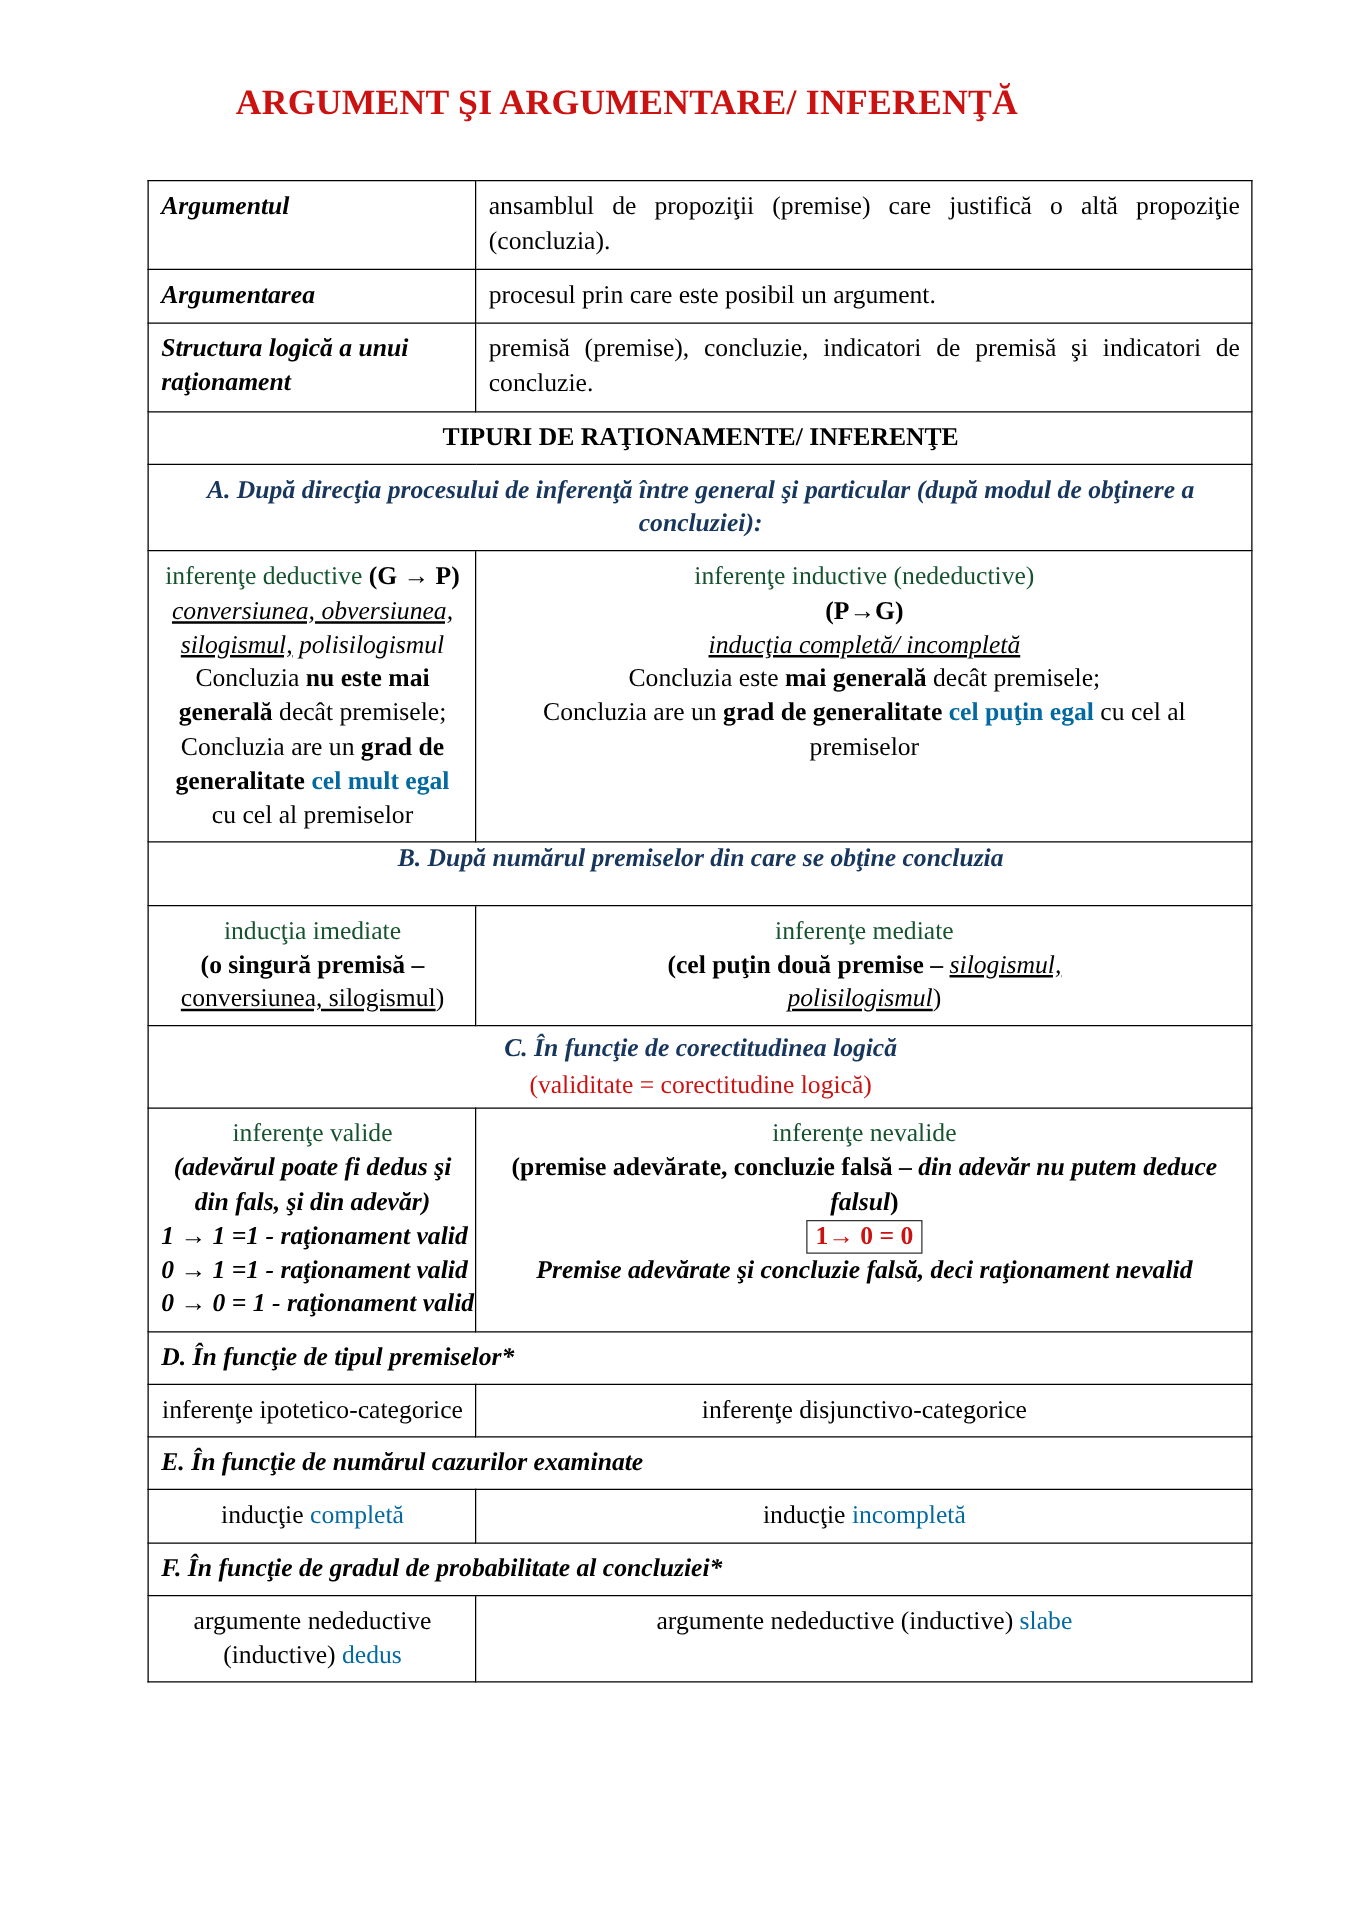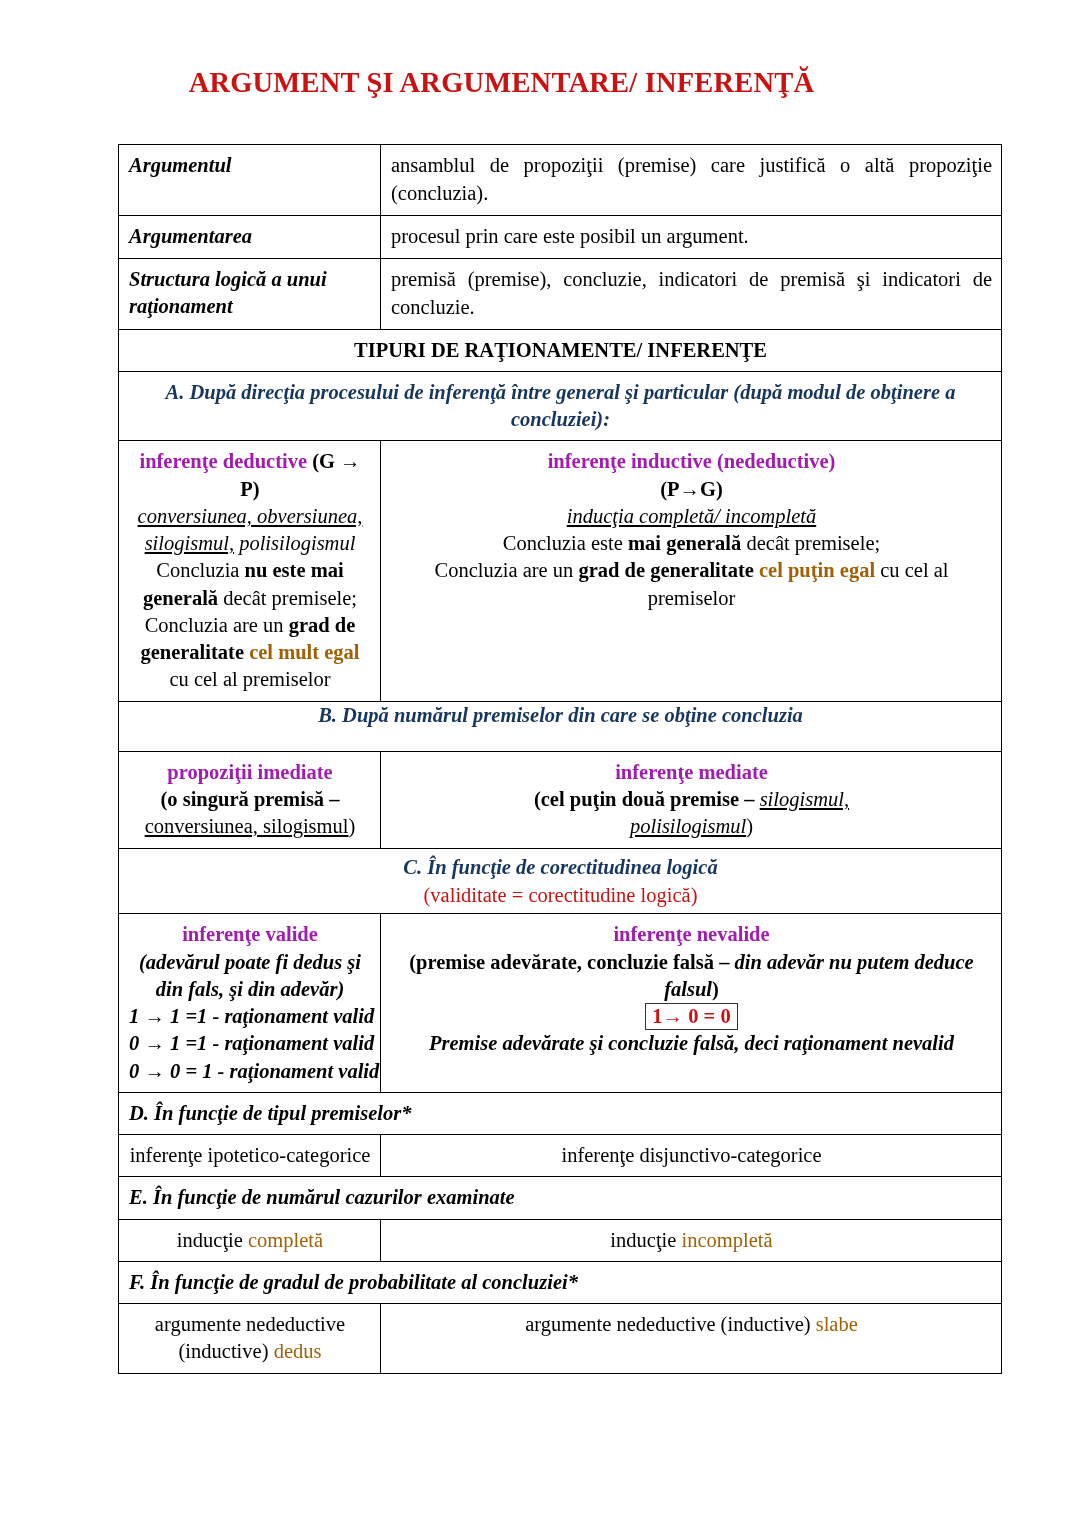--- a/index.html
+++ b/index.html
@@ -107,28 +107,28 @@
   }
 
   
   .cell-center {
     text-align: center;
     font-size: 20.5px;
     line-height: 1.34;
     padding: 5px 8px 8px 8px;
   }
   .hdr-red {
-    color: #a21caf;
-    font-weight: bold;
+    color: #14532d;
+    font-weight: normal;
   }
   .blk-bold { font-weight: bold; }
   .ital { font-style: italic; }
   .ital-u { font-style: italic; text-decoration: underline; }
   .u { text-decoration: underline; }
-  .red { color: #a16207; }
+  .red { color: #0369a1; }
   .bi { font-weight: bold; font-style: italic; }
 
   .boxed {
     display: inline-block;
     border: 1.4px solid #333333;
     padding: 0px 6px 1px 6px;
     color: #CC1111;
     font-weight: bold;
     line-height: 1.18;
   }
@@ -223,21 +223,21 @@
           </div>
         </td>
       </tr>
 
       <tr>
         <td colspan="2" class="banner-blue tight">B. După numărul premiselor din care se obţine concluzia</td>
       </tr>
 
       <tr>
         <td class="cell-center halfL">
-          <div class="hdr-red">propoziţii imediate</div>
+          <div class="hdr-red">inducţia imediate</div>
           <div class="blk-bold">(o singură premisă –</div>
           <div>
             <span class="u">conversiunea, silogismul</span><span>)</span>
           </div>
         </td>
         <td class="cell-center halfR">
           <div class="hdr-red">inferenţe mediate</div>
           <div>
             <span class="blk-bold">(cel puţin două premise – </span><span class="ital-u">silogismul,</span>
           </div>

